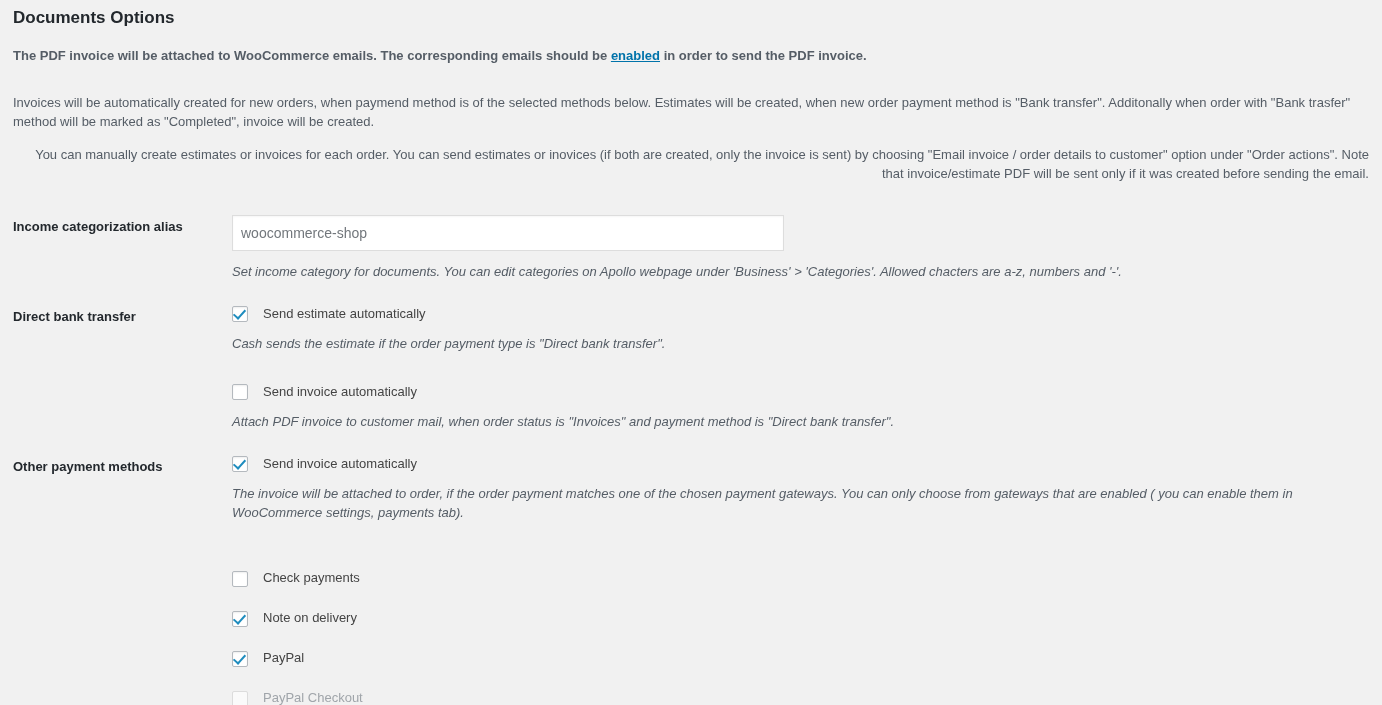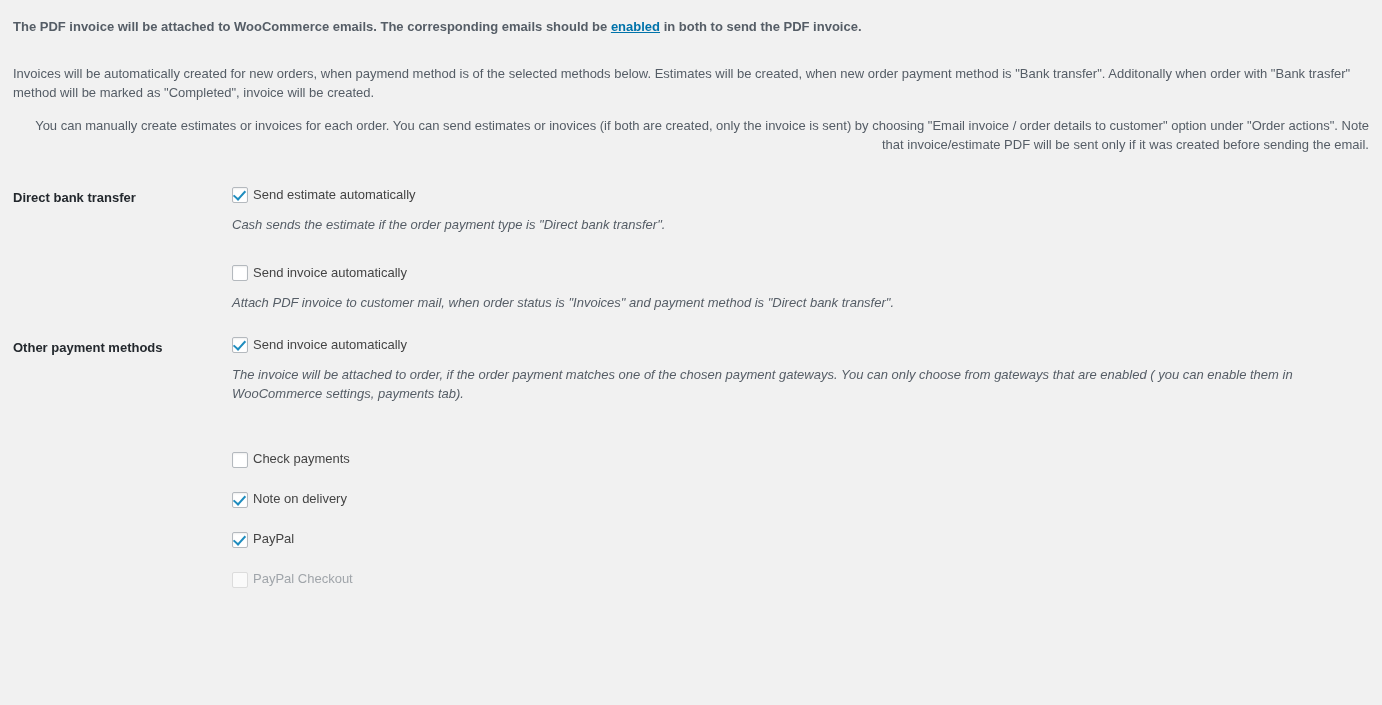--- a/index.html
+++ b/index.html
@@ -135,48 +135,56 @@
     border: solid #1e8cbe;
     border-width: 0 2px 2px 0;
     transform: rotate(42deg);
   }
   .checkbox.disabled {
     border-color: #dcdcdc;
     background: #fafafa;
     box-shadow: none;
   }
   .cb-label {
-    margin-left: 5px;
+    margin-left: 15px;
     font-size: 13px;
     line-height: 18px;
     color: #444444;
     text-align: right;
   }
   .cb-label.disabled { color: #a0a5aa; }
 
   
   .gateway-list { margin-top: 46px; }
   .gateway-item { display: flex; align-items: center; height: 20px; }
   .gateway-item + .gateway-item { margin-top: 20px; }
 </style>
 </head>
 <body>
 
 <div class="page">
 
+  <h2 class="section-title">Documents Options</h2>
 
   <div class="intro">
-    <p class="p1"><span>The PDF invoice will be attached to WooCommerce emails. The corresponding emails should be </span><a href="#">enabled</a><span> in both to send the PDF invoice.</span></p>
+    <p class="p1"><span>The PDF invoice will be attached to WooCommerce emails. The corresponding emails should be </span><a href="#">enabled</a><span> in order to send the PDF invoice.</span></p>
     <p class="p2">Invoices will be automatically created for new orders, when paymend method is of the selected methods below. Estimates will be created, when new order payment method is "Bank transfer". Additonally when order with "Bank trasfer" method will be marked as "Completed", invoice will be created.</p>
     <p class="p3">You can manually create estimates or invoices for each order. You can send estimates or inovices (if both are created, only the invoice is sent) by choosing "Email invoice / order details to customer" option under "Order actions". Note that invoice/estimate PDF will be sent only if it was created before sending the email.</p>
   </div>
 
   <table class="form-table">
     <tbody>
 
+      <tr>
+        <th>Income categorization alias</th>
+        <td>
+          <input class="text-input" type="text" placeholder="woocommerce-shop" style="">
+          <span class="description">Set income category for documents. You can edit categories on Apollo webpage under 'Business' &gt; 'Categories'. Allowed chacters are a-z, numbers and '-'.</span>
+        </td>
+      </tr>
 
       <tr>
         <th>Direct bank transfer</th>
         <td>
 
           <div class="cb-block">
             <label class="cb-row">
               <span class="checkbox checked"></span>
               <span class="cb-label">Send estimate automatically</span>
             </label>

